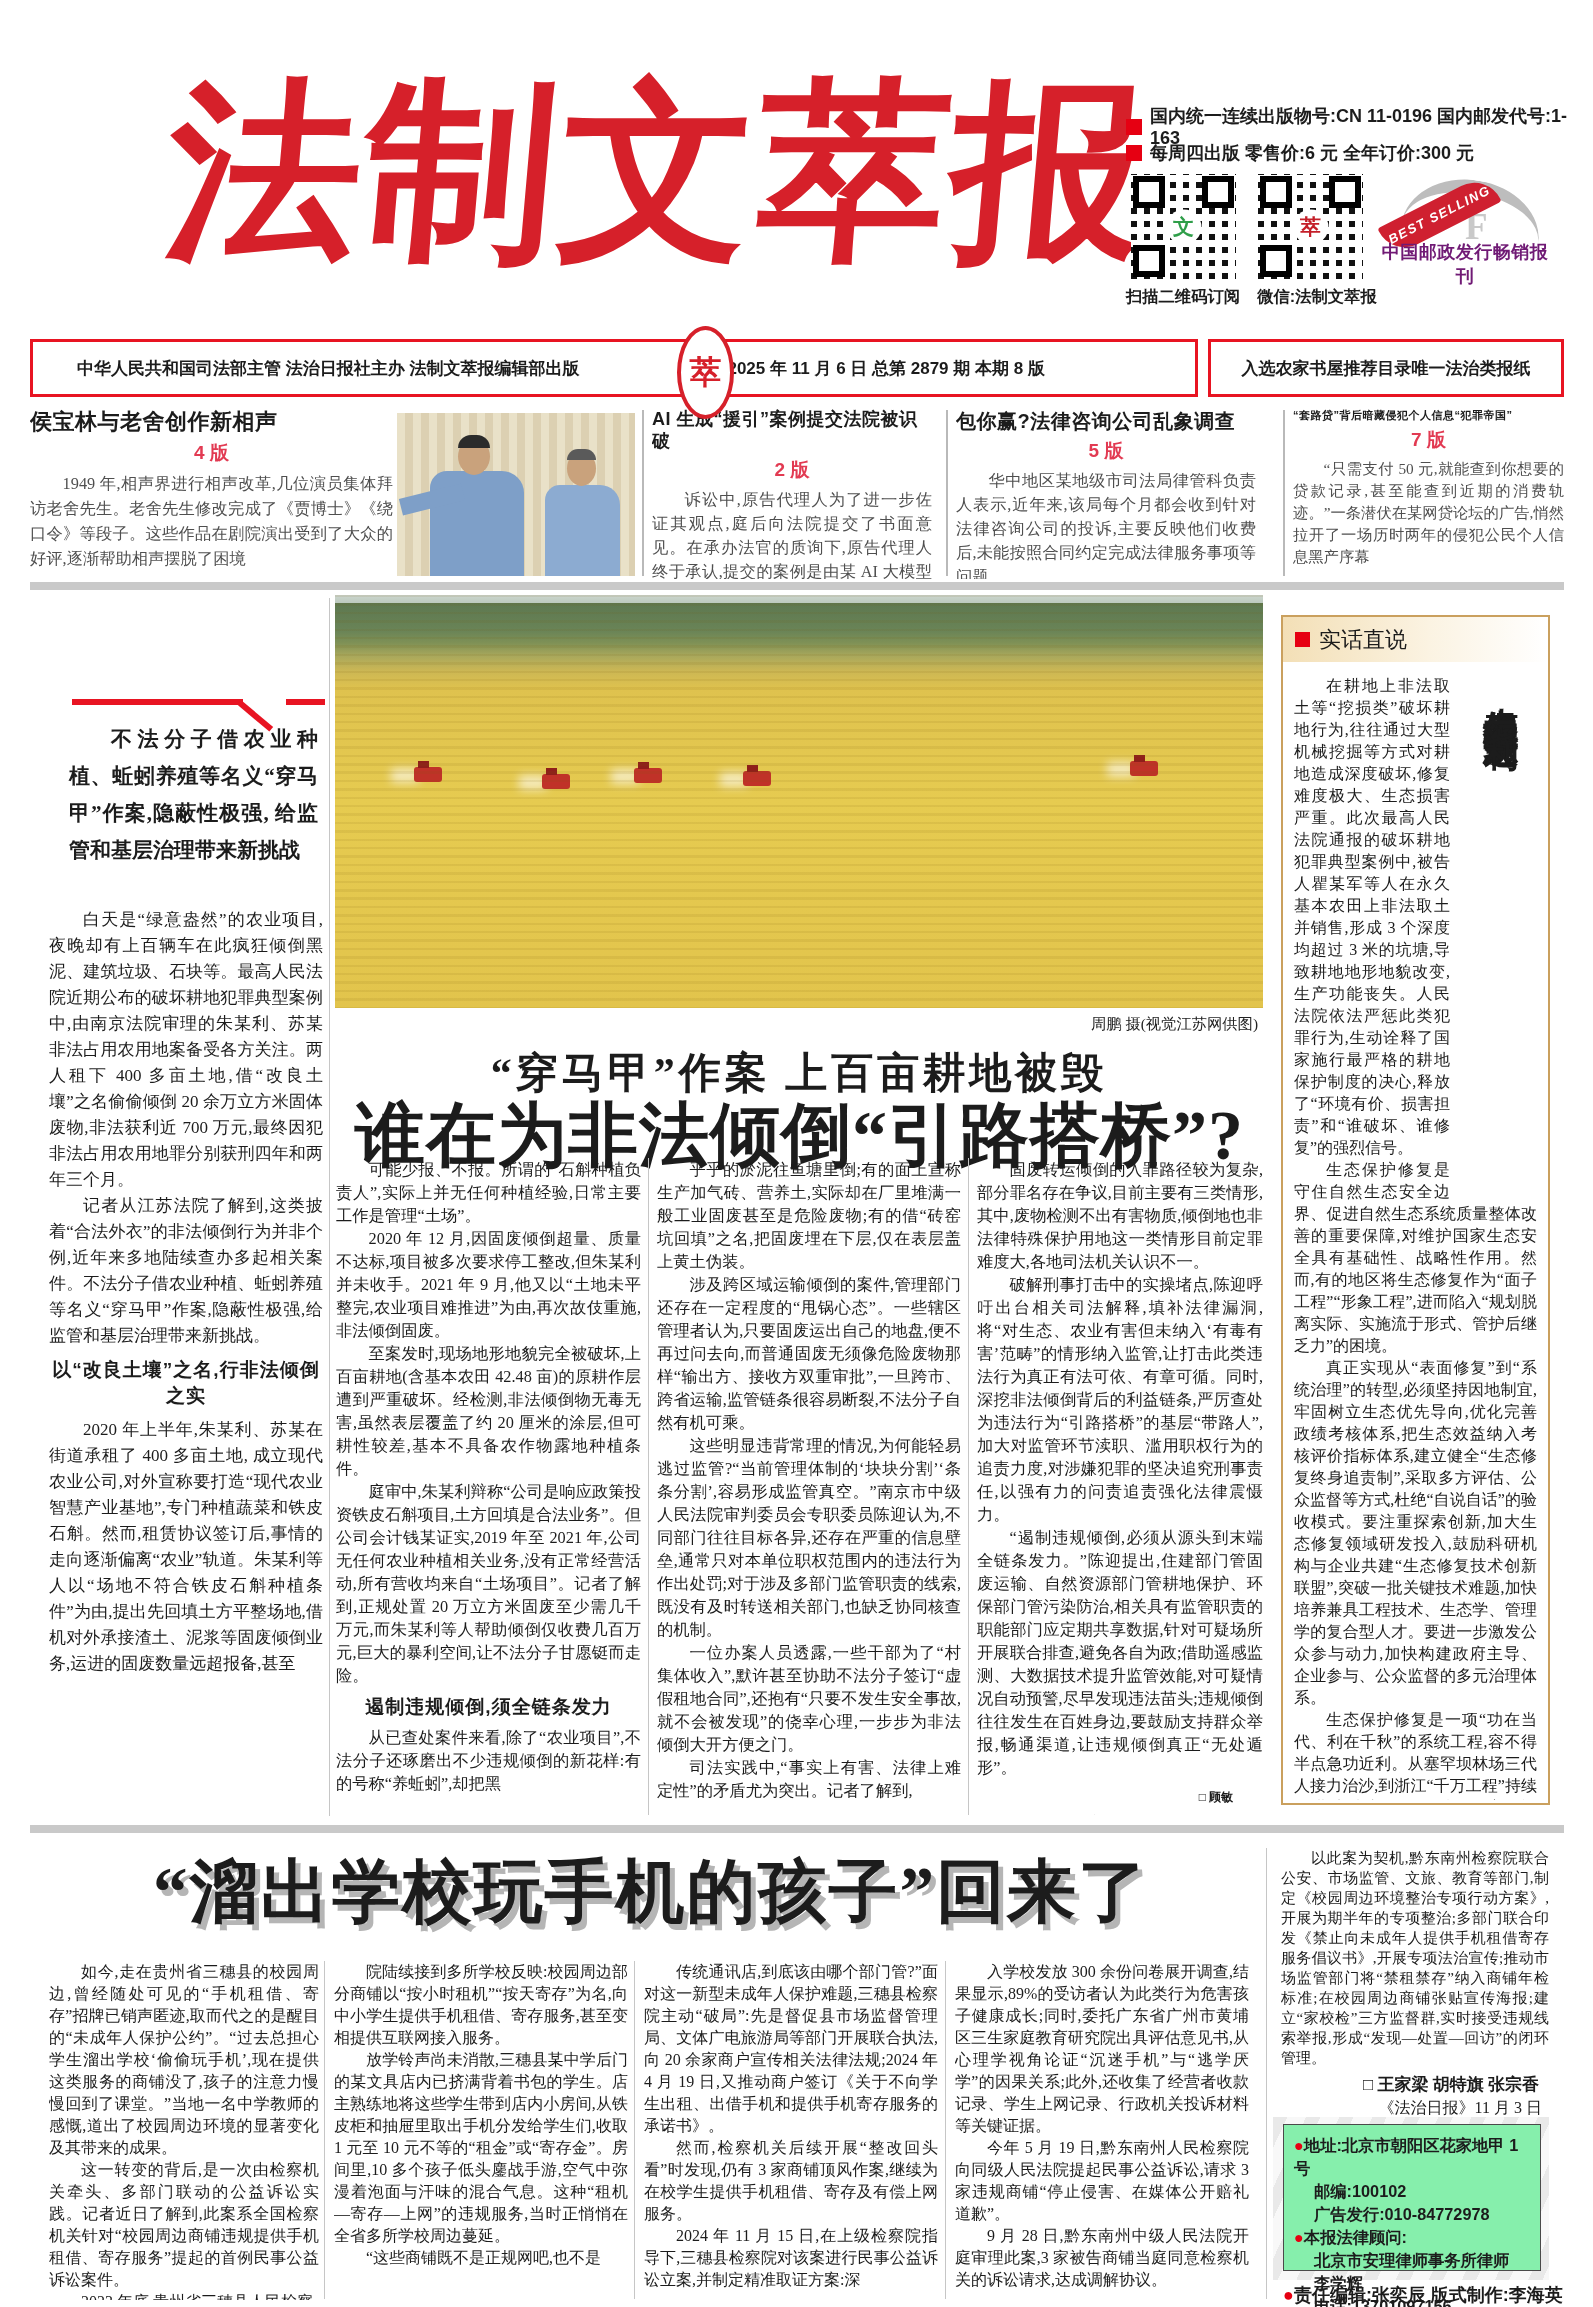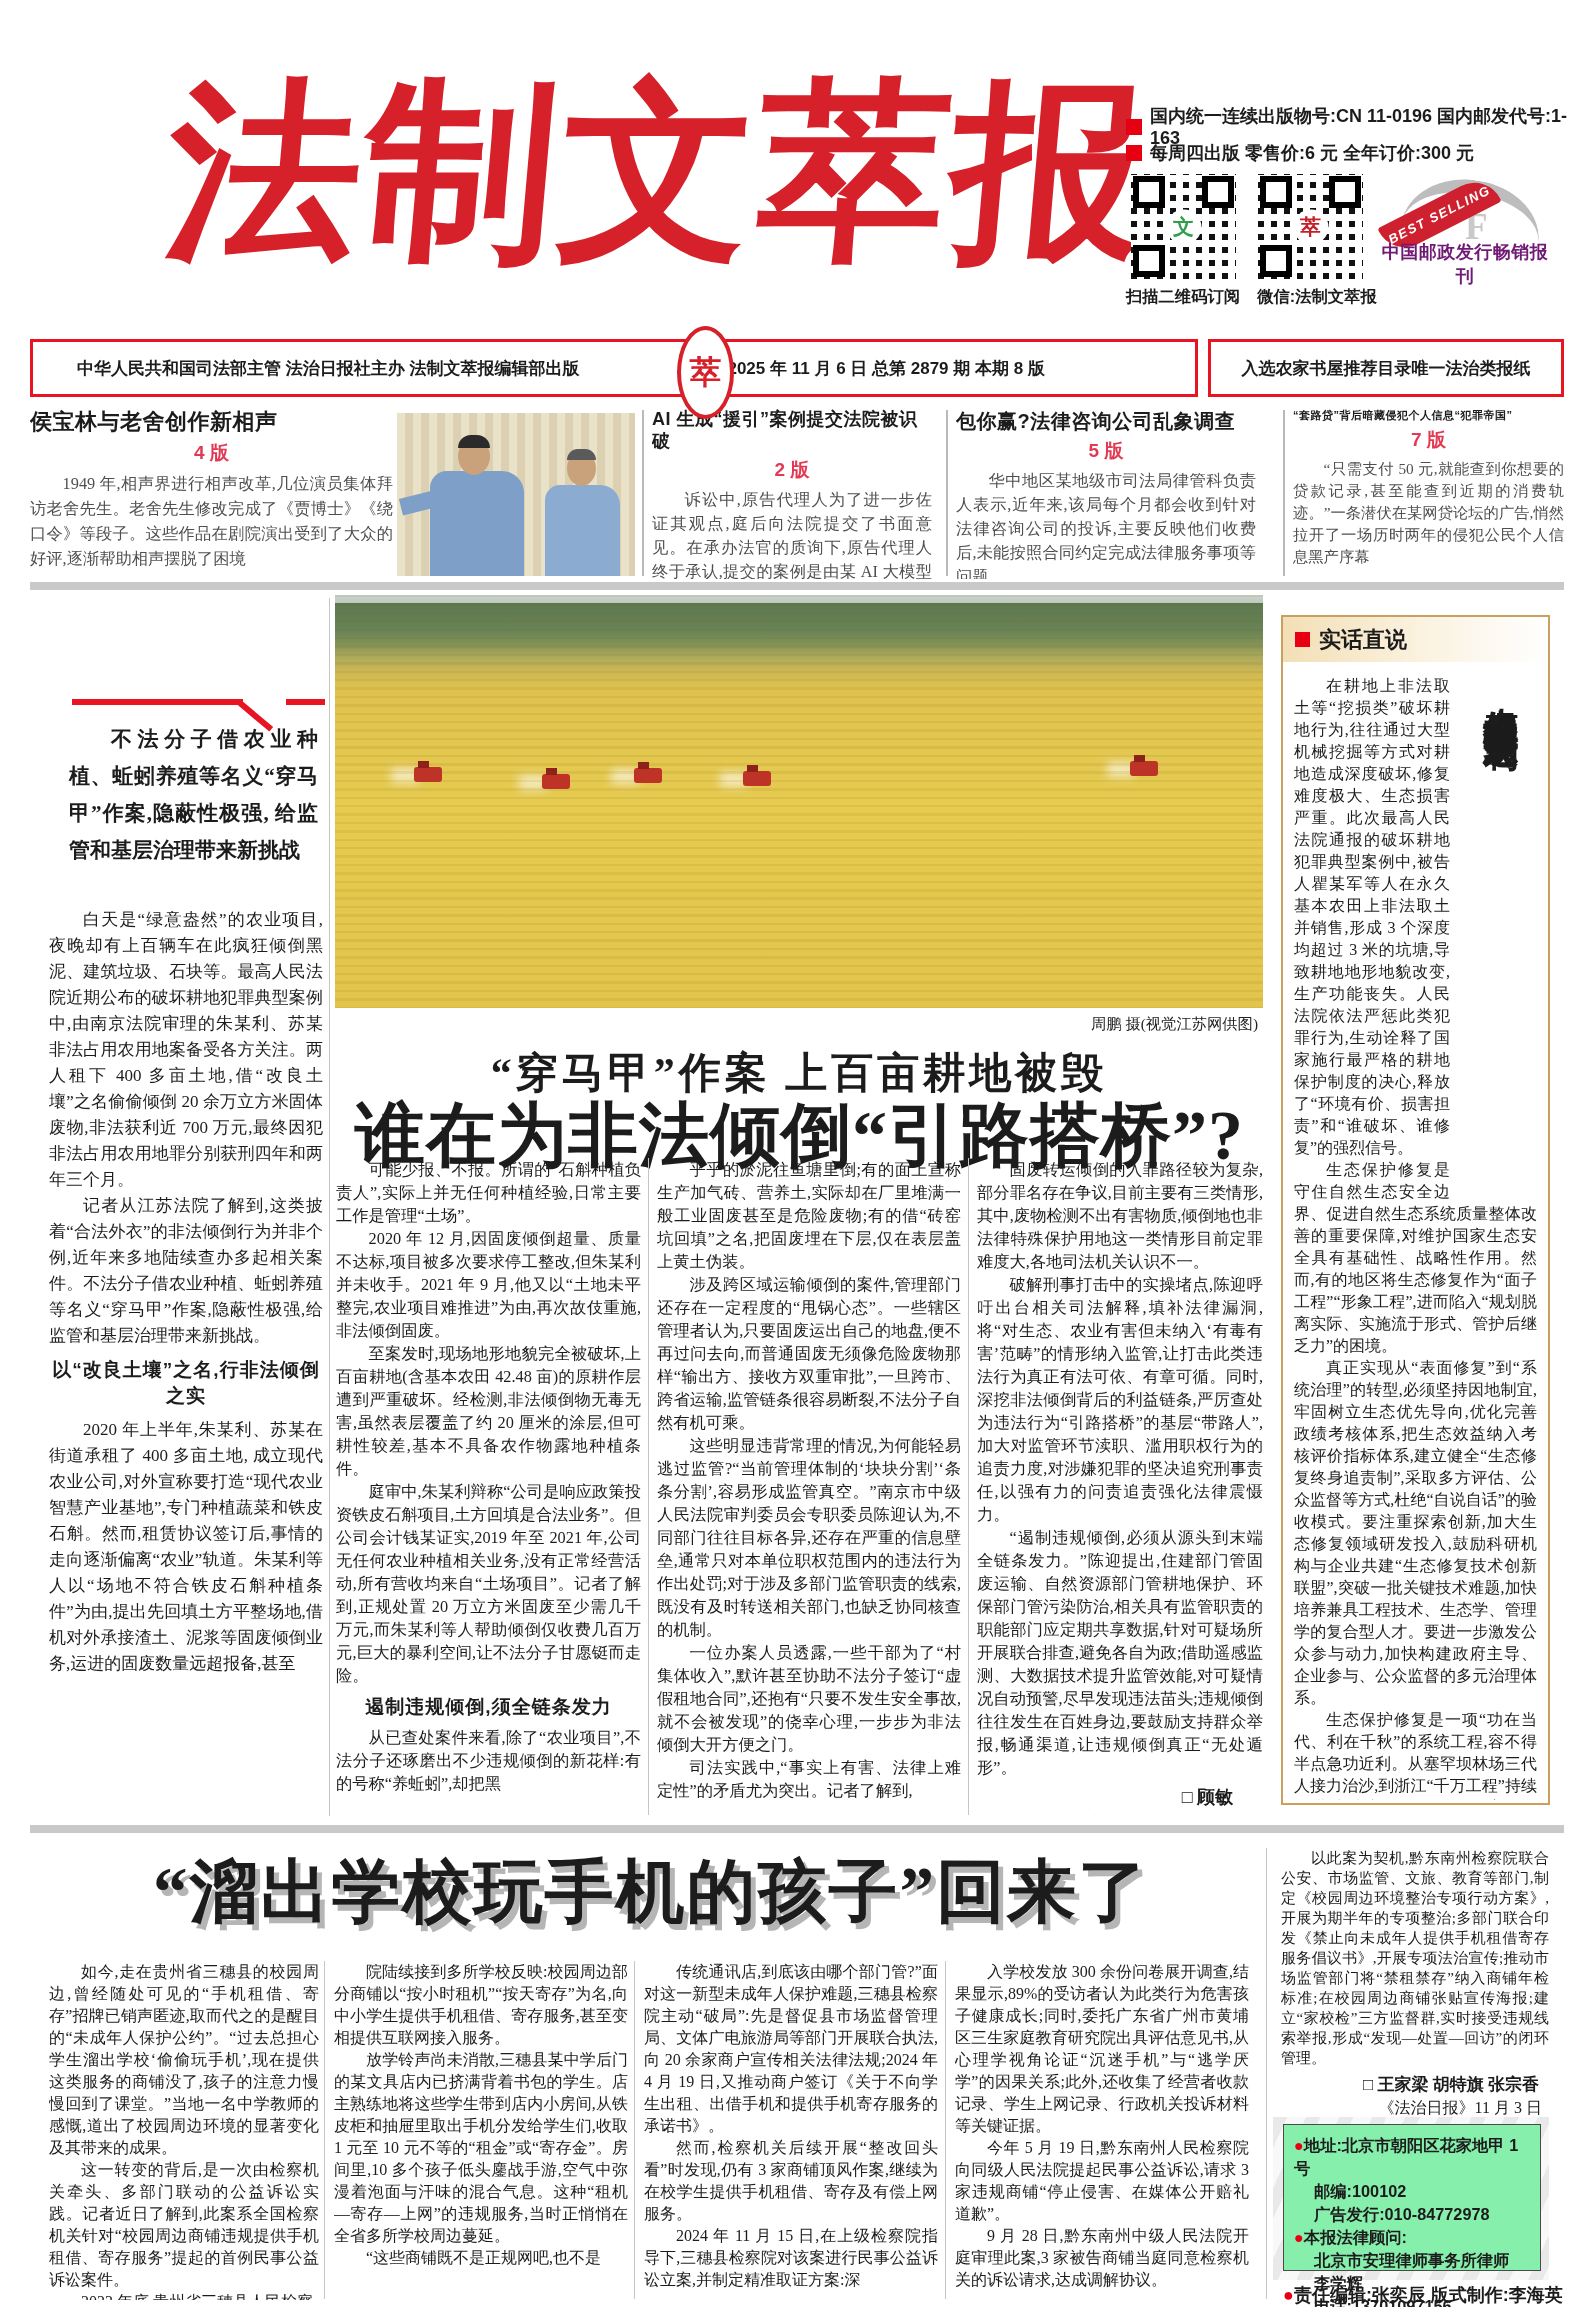--- a/index.html
+++ b/index.html
@@ -58,28 +58,28 @@
   .caption{font-size:15.3px;color:#222;text-align:right;}
   .kicker{font-size:42px;font-weight:600;letter-spacing:4px;text-align:center;}
   .headline{font-size:70px;font-weight:900;letter-spacing:1px;text-align:center;white-space:nowrap;}
   .deco{background:#e81422;}
   .intro{font-size:21px;font-weight:bold;line-height:37px;text-align:justify;text-indent:2em;}
   .newscol{overflow:hidden;text-align:justify;}
   .newscol p{margin:0;text-indent:2em;text-align:justify;}
   .newscol h3{font-family:"Liberation Sans","DejaVu Sans",sans-serif;font-size:19px;margin:8px 0;
               text-align:center;letter-spacing:1px;}
   .rule{width:1px;background:#c6c6c6;}
-  .credit{text-align:right;padding-right:30px;font-weight:bold;font-size:18px;margin-top:7px;}
+  .credit{text-align:right;padding-right:30px;font-weight:bold;font-size:12px;margin-top:7px;}
   .credit-src{text-align:right;padding-right:7px;font-size:17px;margin-top:3px;}
   
   .opinion{left:1281px;top:615px;width:269px;height:1190px;border:2px solid #caa05e;box-sizing:border-box;}
   .ophead{height:45px;background:linear-gradient(90deg,#f3dfb6 0%,#fbf3e2 55%,#ffffff 100%);
           display:flex;align-items:center;padding-left:12px;}
   .ophead .sq{width:15px;height:15px;margin-right:9px;}
-  .ophead span{font-size:22px;font-weight:bold;}
+  .ophead span{font-size:22px;font-weight:normal;}
   .opbody{padding:13px 11px 5px 11px;font-size:16px;line-height:22px;text-align:justify;}
   .opbody p{margin:0;text-indent:2em;}
   .vtitle{float:right;width:74px;height:508px;margin:4px 0 6px 13px;writing-mode:vertical-rl;
           font-size:35px;font-weight:800;letter-spacing:2px;line-height:74px;text-align:left;}
   
   .bheadline{font-size:69px;font-weight:900;letter-spacing:2px;text-align:center;white-space:nowrap;
              text-shadow:5px 6px 0 #b5b5b5;}
   .bcol{font-size:16px;line-height:22px;}
   .b5{font-size:15px;line-height:20px;}
   .infobg{left:1273px;top:2117px;width:276px;height:163px;

